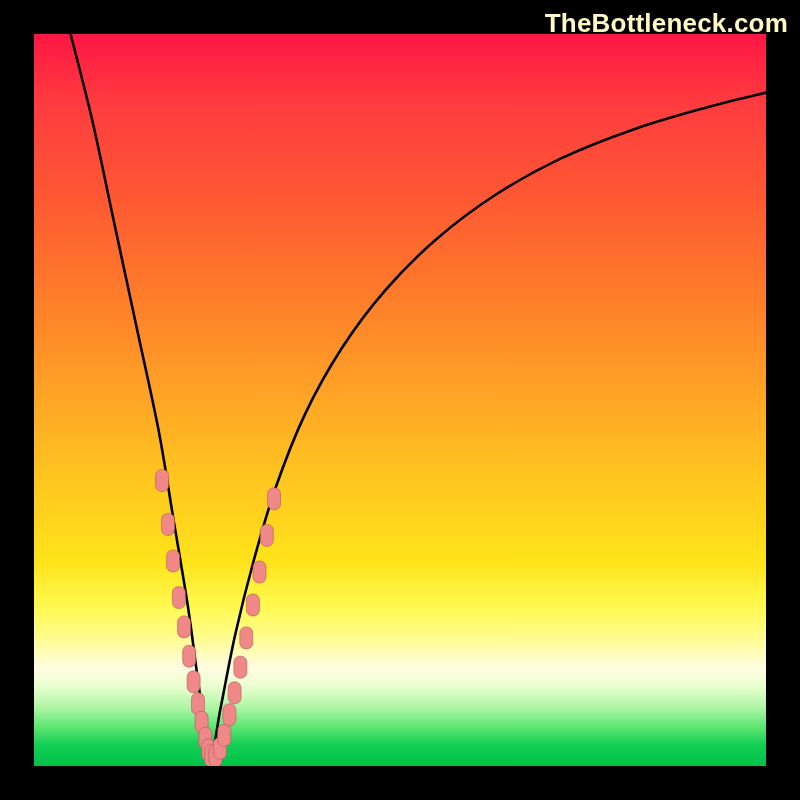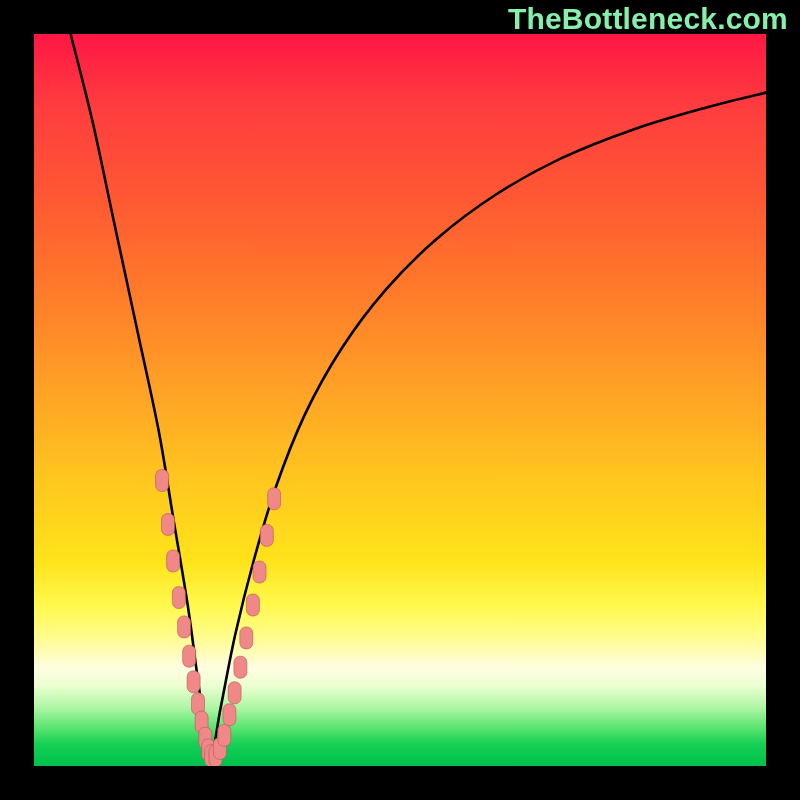--- a/index.html
+++ b/index.html
@@ -40,25 +40,25 @@
       #fffde0 86.5%,
       #ecffd1 89%,
       #aef6a5 92%,
       #54e36c 95%,
       #16cf55 97%,
       #00c14a 100%
     );
   }
   .watermark {
     position: absolute;
-    top: 2px;
+    top: 8px;
     right: 12px;
-    font-size: 30px;
+    font-size: 26px;
     font-weight: 600;
-    color: #86efac;
+    color: #fef9c3;
     letter-spacing: 0.2px;
     user-select: none;
   }
   svg.curve {
     position: absolute;
     left: 0;
     top: 0;
     width: 732px;
     height: 732px;
   }

